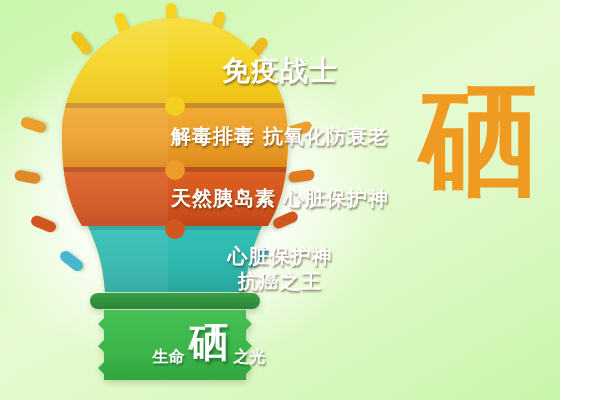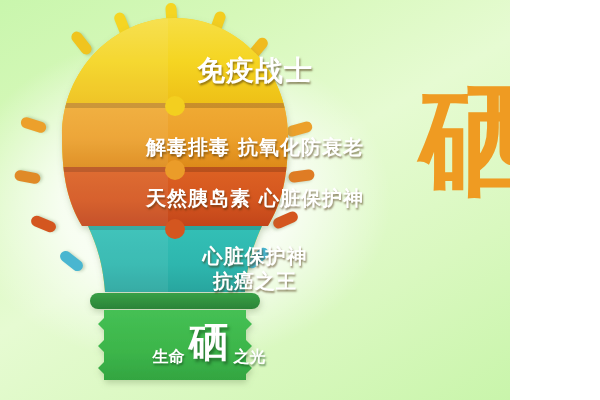--- a/index.html
+++ b/index.html
@@ -1,21 +1,21 @@
 <!DOCTYPE html>
 <html><head>
 <meta charset="utf-8">
 <style>
   html,body{margin:0;padding:0;}
   body{
     width:600px;height:400px;overflow:hidden;
     font-family:"Liberation Sans","DejaVu Sans",sans-serif;
   }
   #stage{
-    position:relative;width:510px;height:400px;overflow:hidden;
+    position:relative;width:560px;height:400px;overflow:hidden;
     background:
       radial-gradient(ellipse 300px 230px at 175px 200px, rgba(255,255,255,0.95) 0%, rgba(255,255,255,0.75) 38%, rgba(255,255,255,0.0) 72%),
       linear-gradient(150deg, #c9f6ad 0%, #d6f8b9 22%, #e6fbd2 48%, #d9f8bf 74%, #c9f5ab 100%);
   }
 
   
   .ray{
     position:absolute;border-radius:999px;
     box-shadow:1px 2px 3px rgba(90,120,70,0.28);
   }
@@ -164,21 +164,21 @@
                L104,380
                L104,374 L98,368 L104,362
                L104,352 L98,346 L104,340
                L104,330 L98,324 L104,318 Z" fill="url(#gbase)"></path>
       <rect x="104" y="310" width="142" height="70" rx="4" fill="url(#gbase)"></rect>
     </g>
   </svg>
 
   <div class="bulbtext" style="top:52px;font-size:28px;">免疫战士</div>
 
-  <div class="bulbtext" style="top:134px;font-size:20px;">解毒排毒  抗氧化防衰老</div>
+  <div class="bulbtext" style="top:123px;font-size:20px;">解毒排毒  抗氧化防衰老</div>
 
   <div class="bulbtext" style="top:185px;font-size:20px;">天然胰岛素  心脏保护神</div>
 
   <div class="bulbtext" style="top:268px;font-size:20px;">抗癌之王</div>
 
   <div class="bulbtext" style="top:243px;font-size:20px;">心脏保护神</div>
 
   <div style="position:absolute;top:322px;left:0;width:350px;text-align:center;
               white-space:nowrap;line-height:1;padding-left:34px;">
     <span style="font-size:16px;color:#fff;font-weight:bold;vertical-align:-6px;

